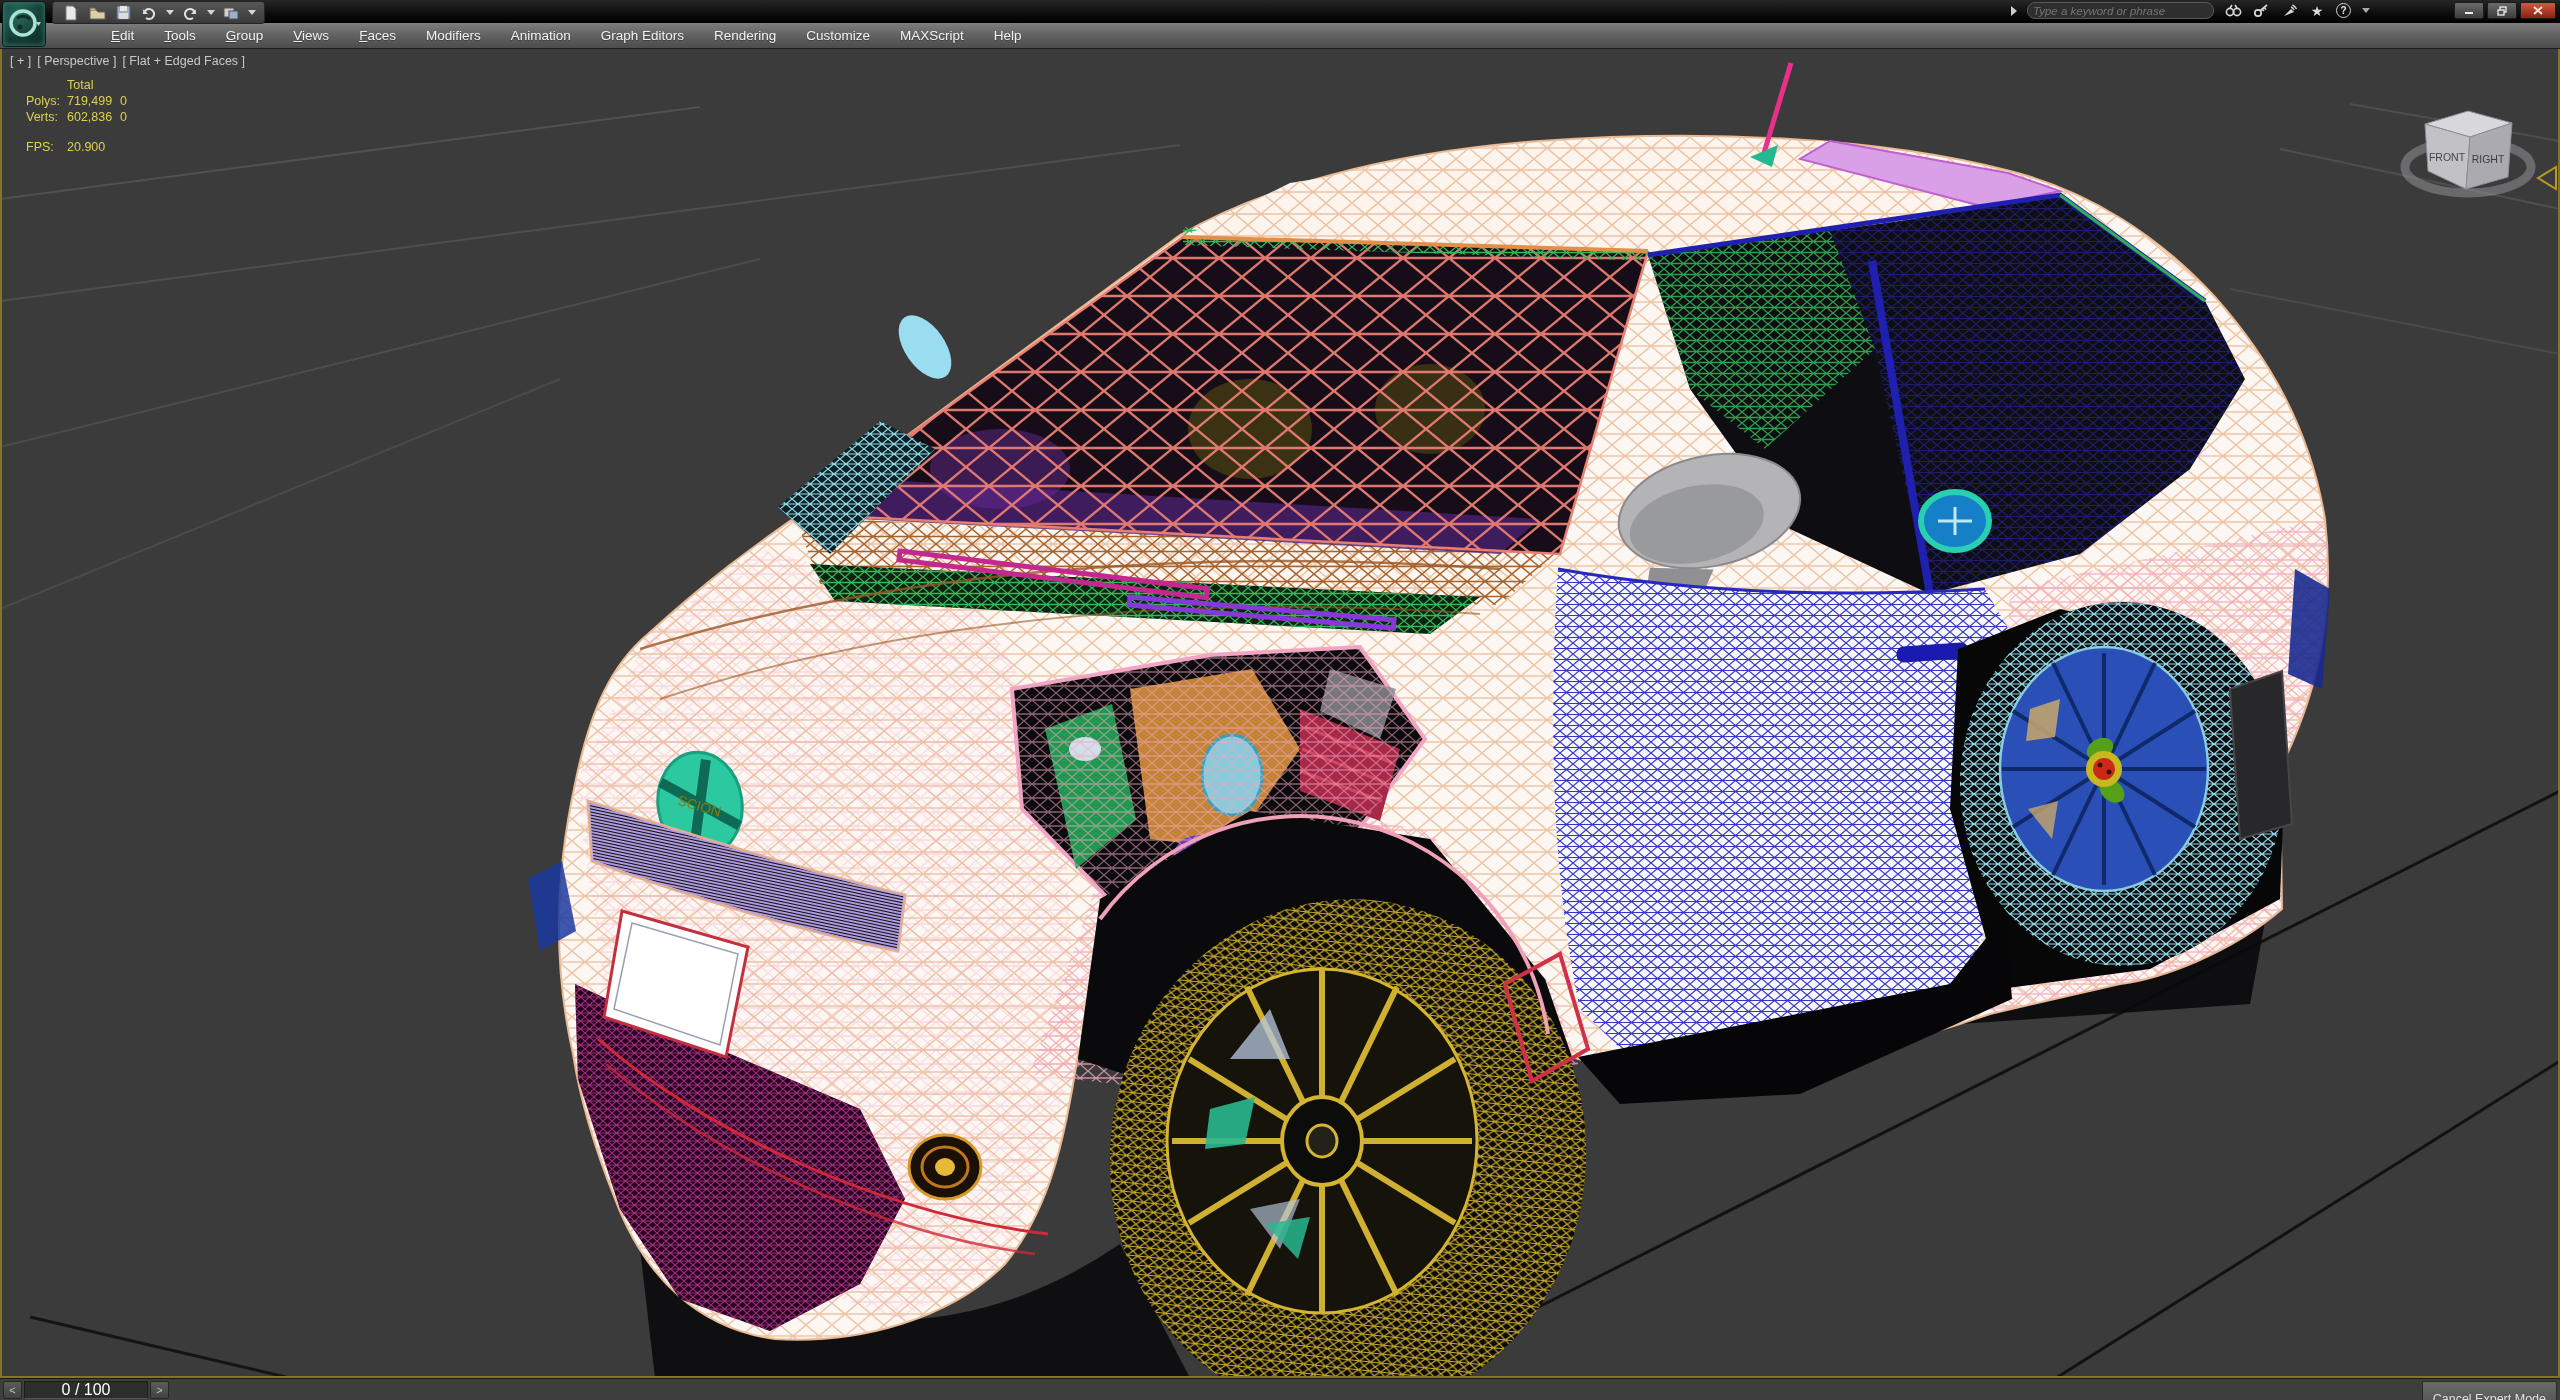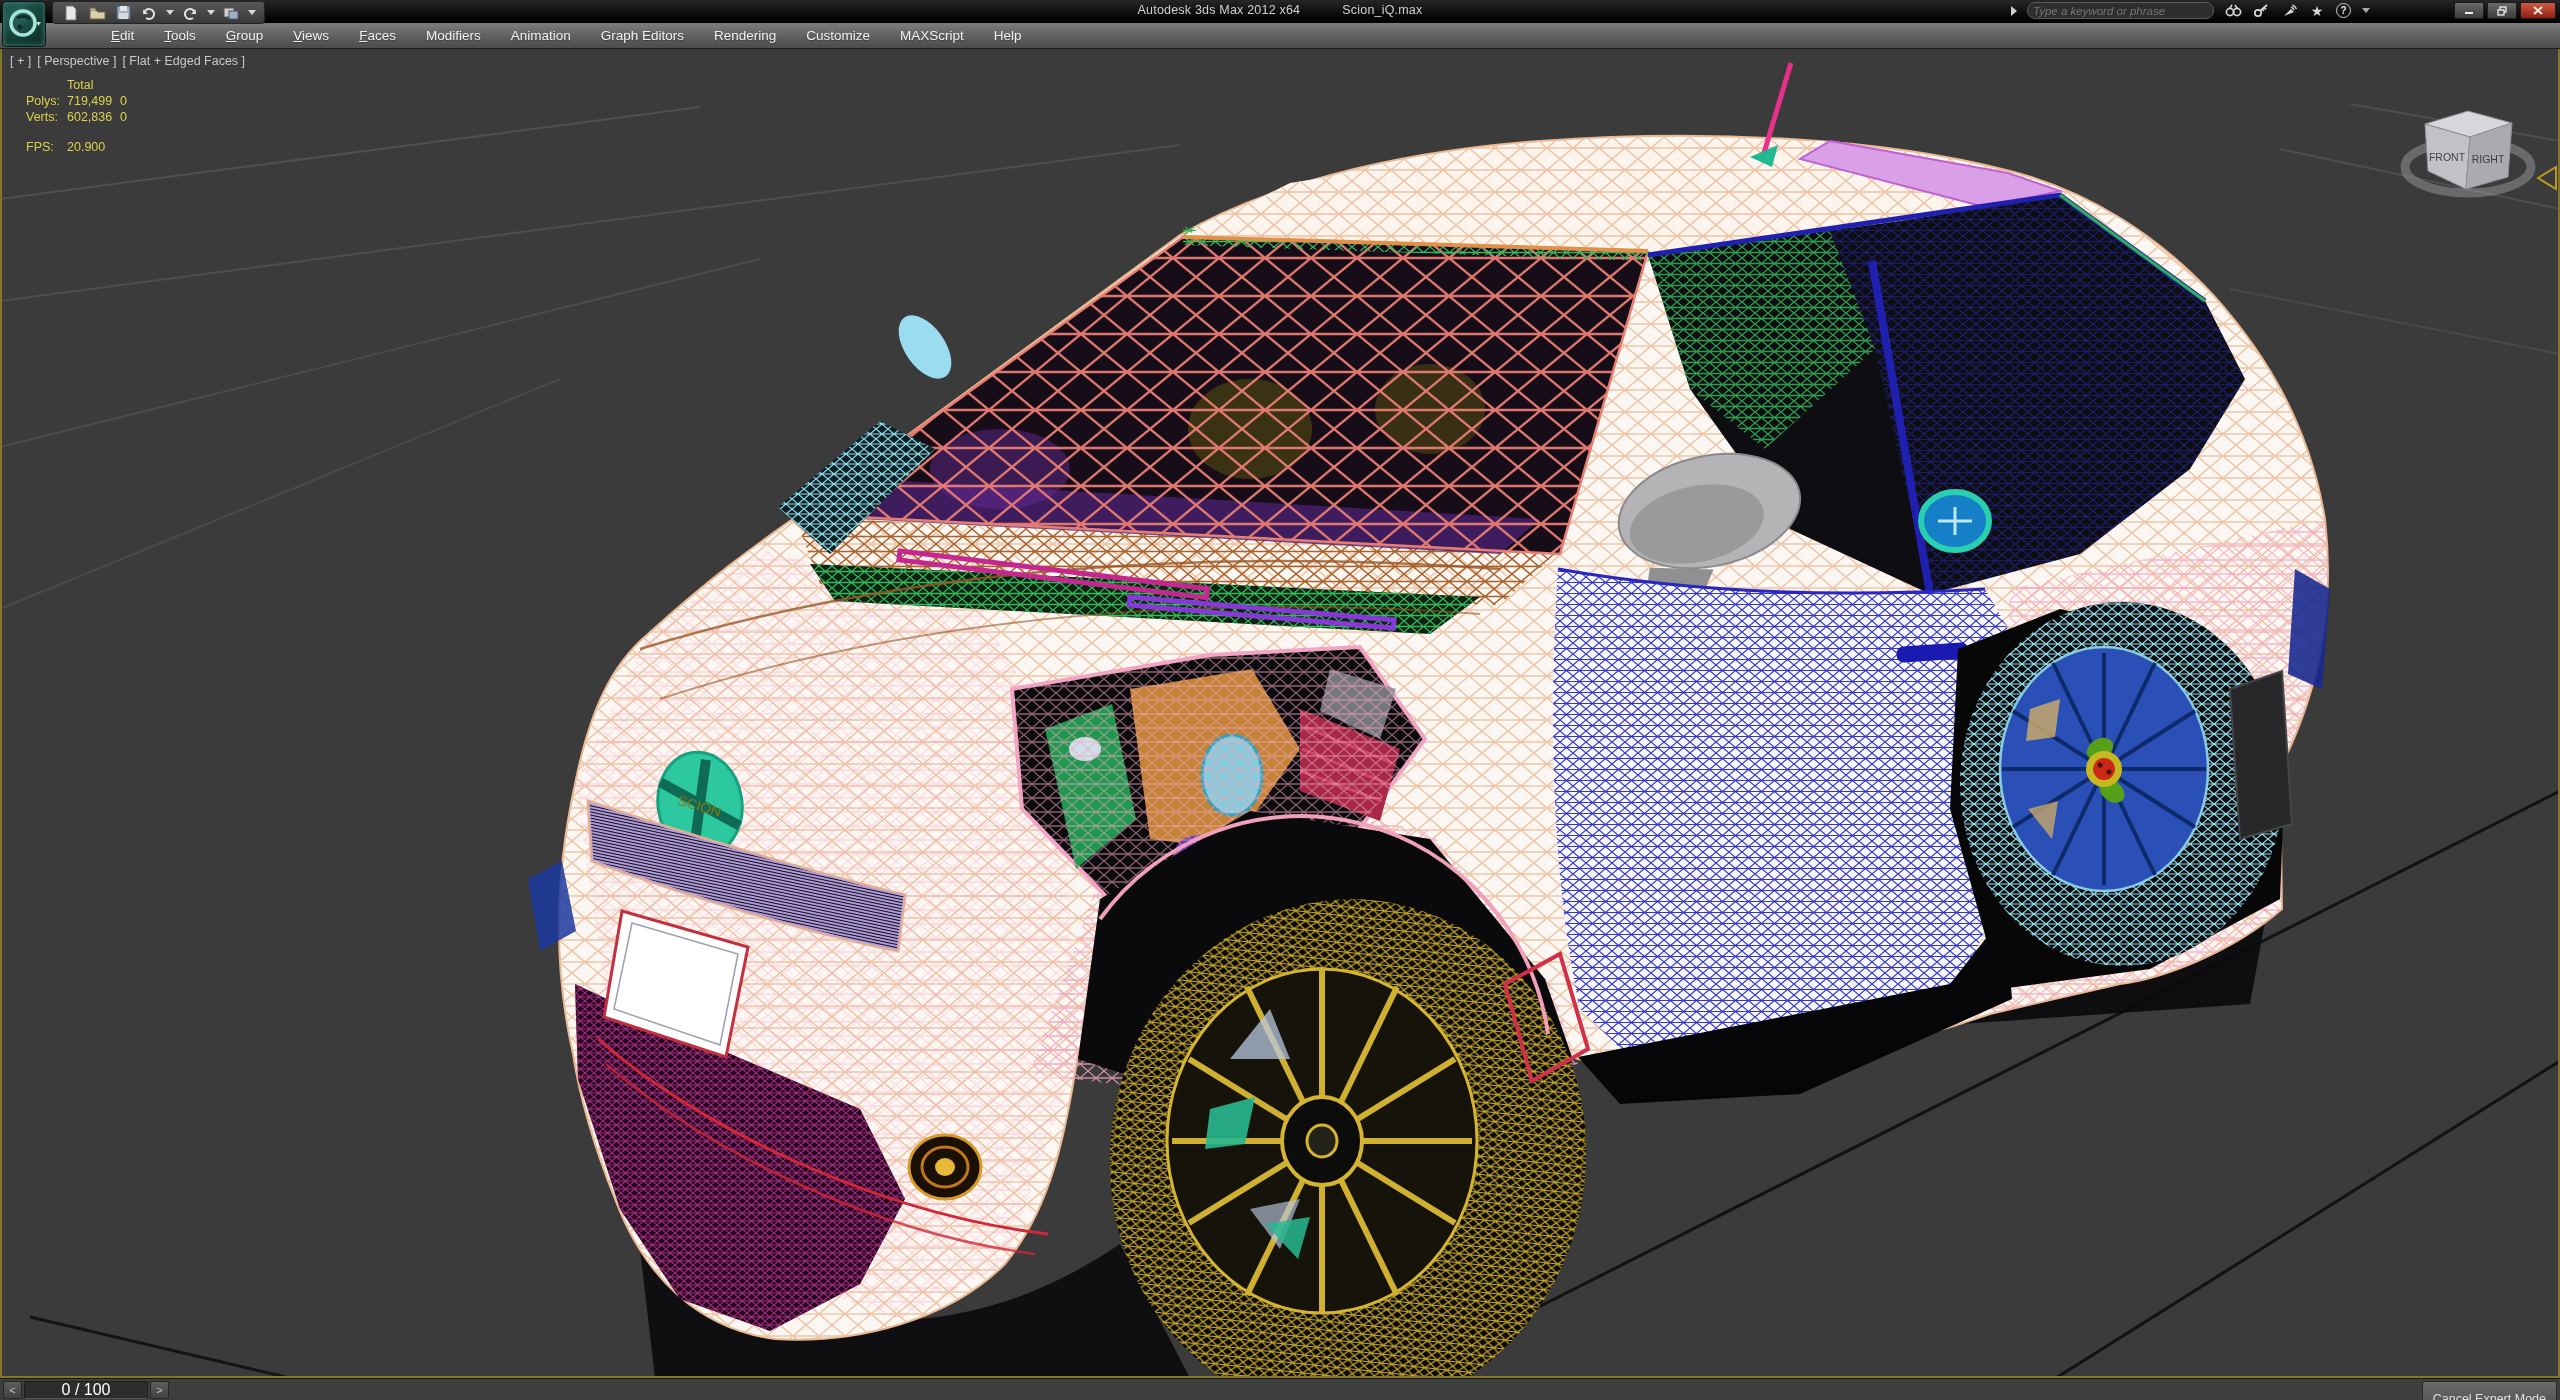--- a/index.html
+++ b/index.html
@@ -111,23 +111,20 @@
       </div>
       <div class="dd-arrow"></div>
       <div class="tool">
         <svg width="16" height="15">
             <rect x="1" y="3" width="10" height="9" fill="#cfcfcf" stroke="#555"></rect>
             <rect x="6" y="6" width="9" height="8" fill="#9fb0c4" stroke="#46525e"></rect>
           </svg>
       </div>
       <div class="dd-arrow"></div>
     </div>
-    <div class="title-text">
-      <span>Autodesk 3ds Max  2012 x64</span><span class="file">Scion_iQ.max</span>
-    </div>
     <div class="infocenter">
       <div class="flyout-arrow"></div>
       <input class="search-input" placeholder="Type a keyword or phrase" style="">
       <div class="ic-icon">
         <svg width="17" height="13">
             <circle cx="5" cy="8" r="3.6" fill="none" stroke="#d8d8d8" stroke-width="1.6"></circle>
             <circle cx="12" cy="8" r="3.6" fill="none" stroke="#d8d8d8" stroke-width="1.6"></circle>
             <path d="M5 4 l2 -3 M12 4 l-2 -3 M8 8 h1.5" stroke="#d8d8d8" stroke-width="1.5"></path>
           </svg>
       </div>

